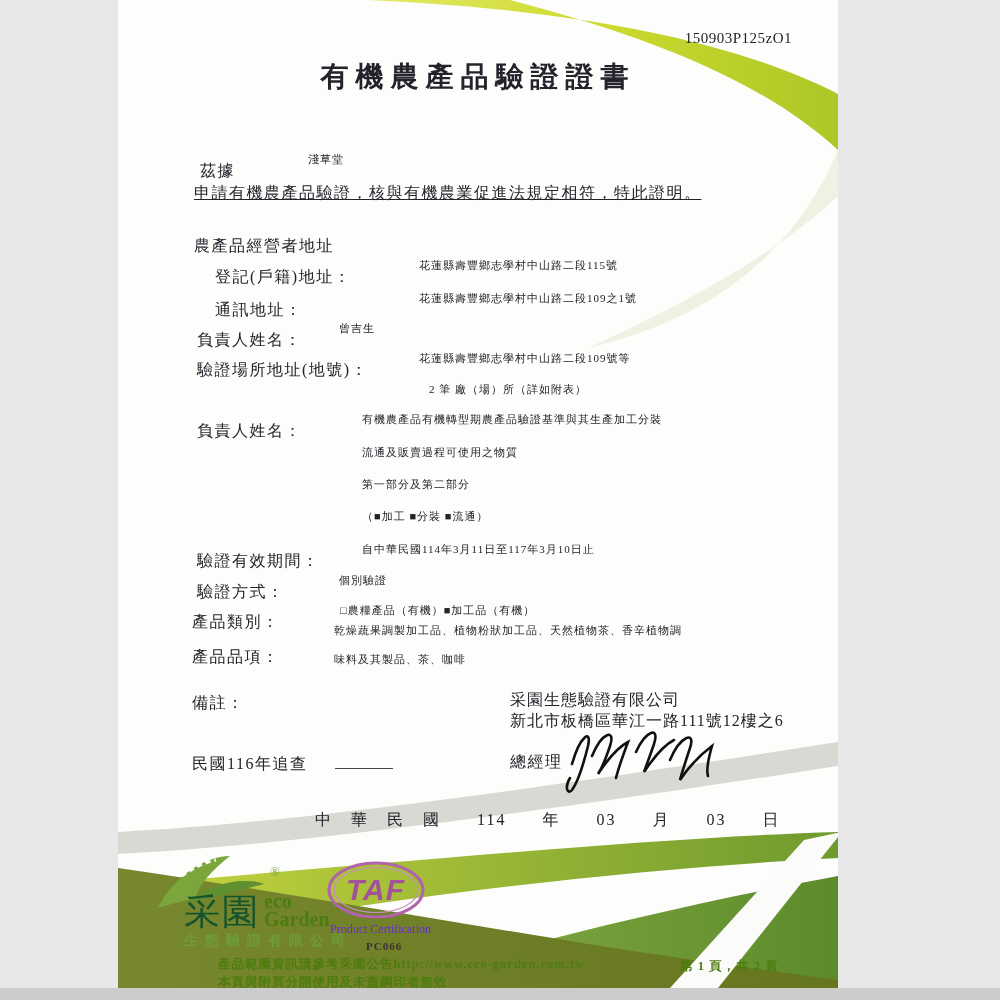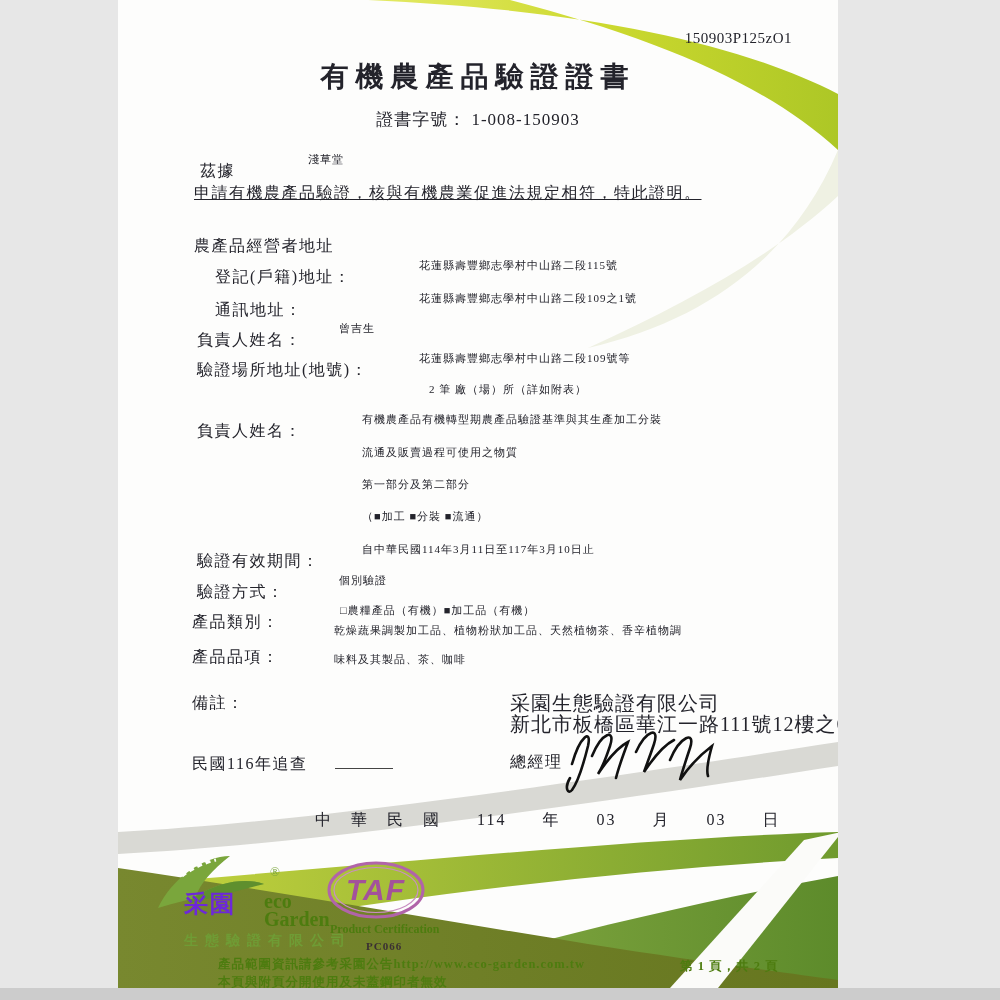--- a/index.html
+++ b/index.html
@@ -17,28 +17,28 @@
     position:absolute;left:0;top:988px;width:1000px;height:12px;background:#cccccc;
   }
   .abs{position:absolute;white-space:nowrap;}
   .doc-code{font-size:15px;letter-spacing:.5px;}
   .title{font-size:28px;font-weight:bold;letter-spacing:7px;width:720px;text-align:center;}
   .certline{font-size:17px;width:720px;text-align:center;letter-spacing:1px;}
   .body-txt{font-size:16px;letter-spacing:1.5px;text-decoration:underline;}
   .label{font-size:16px;letter-spacing:1.5px;margin-top:9px;}
   .value{font-size:11px;letter-spacing:1px;margin-left:44px;}
   .underline-slot{display:inline-block;width:58px;border-bottom:1.5px solid #444;height:14px;margin-left:28px;}
-  .issuer{font-size:20px;letter-spacing:1px;}
+  .issuer{font-size:16px;letter-spacing:1px;}
   .dateline{font-size:16px;letter-spacing:2px;}
   .footer-txt{font-size:12.5px;color:#4d7c0f;font-weight:bold;letter-spacing:1px;}
-  .eco-cn{font-size:24px;font-weight:bold;color:#6d28d9;letter-spacing:2px;}
+  .eco-cn{font-size:36px;font-weight:normal;color:#14532d;letter-spacing:2px;}
   .eco-en{font-size:20px;font-weight:bold;color:#4d7c0f;line-height:18px;}
   .eco-sub{font-size:14px;color:#6f9c35;letter-spacing:7px;font-weight:bold;}
   .taf-text{font-size:30px;font-weight:bold;color:#a3519b;letter-spacing:1px;font-family:"Liberation Sans",sans-serif;font-style:italic;}
-  .taf-line1{font-size:12px;font-weight:bold;color:#4d7c0f;}
+  .taf-line1{font-size:12px;font-weight:normal;color:#6d28d9;}
   .taf-line2{font-size:11px;font-weight:bold;color:#3a2f33;letter-spacing:1px;}
   svg{display:block;}
 </style>
 </head>
 <body>
 
 <div class="page">
 
   <svg class="abs" style="left:0;top:0;" width="720" height="460" viewBox="0 0 720 460">
     <defs>
@@ -69,21 +69,20 @@
     </defs>
     <path d="M0,112 C200,102 500,56 720,22 L720,46 C500,80 200,124 0,134 Z" fill="#d9d9d4"></path>
     <path d="M0,165 C250,146 520,118 720,112 L720,138 C520,148 250,178 0,227 Z" fill="url(#gRib)"></path>
     <path d="M255,268 C430,216 590,180 720,156 L720,268 Z" fill="url(#gMed)"></path>
     <path d="M0,148 C150,170 310,198 470,224 C572,240 662,252 720,260 L720,268 L0,268 Z" fill="url(#gOlive)"></path>
     <path d="M686,120 L724,112 L600,268 L552,268 Z" fill="#fbfbf9"></path>
   </svg>
 
   <div class="abs doc-code" style="top:30px;right:46px;">150903P125zO1</div>
   <div class="abs title" style="top:58px;left:0;">有機農產品驗證證書</div>
-  <div class="abs certline" style="top:108px;left:0;">證書字號： 1-008-150903</div>
 
   <span class="abs label" style="top:152px;left:82px;">茲據</span>
   <span class="abs value" style="top:152px;left:146px;">淺草堂</span>
   <div class="abs body-txt" style="top:183px;left:76px;">申請有機農產品驗證，核與有機農業促進法規定相符，特此證明。</div>
   <div class="abs label" style="top:227px;left:76px;">農產品經營者地址</div>
 
   <span class="abs label" style="top:258px;left:97px;">登記(戶籍)地址：</span>
   <span class="abs value" style="top:258px;left:257px;">花蓮縣壽豐鄉志學村中山路二段115號</span>
 
   <span class="abs label" style="top:291px;left:97px;">通訊地址：</span>

